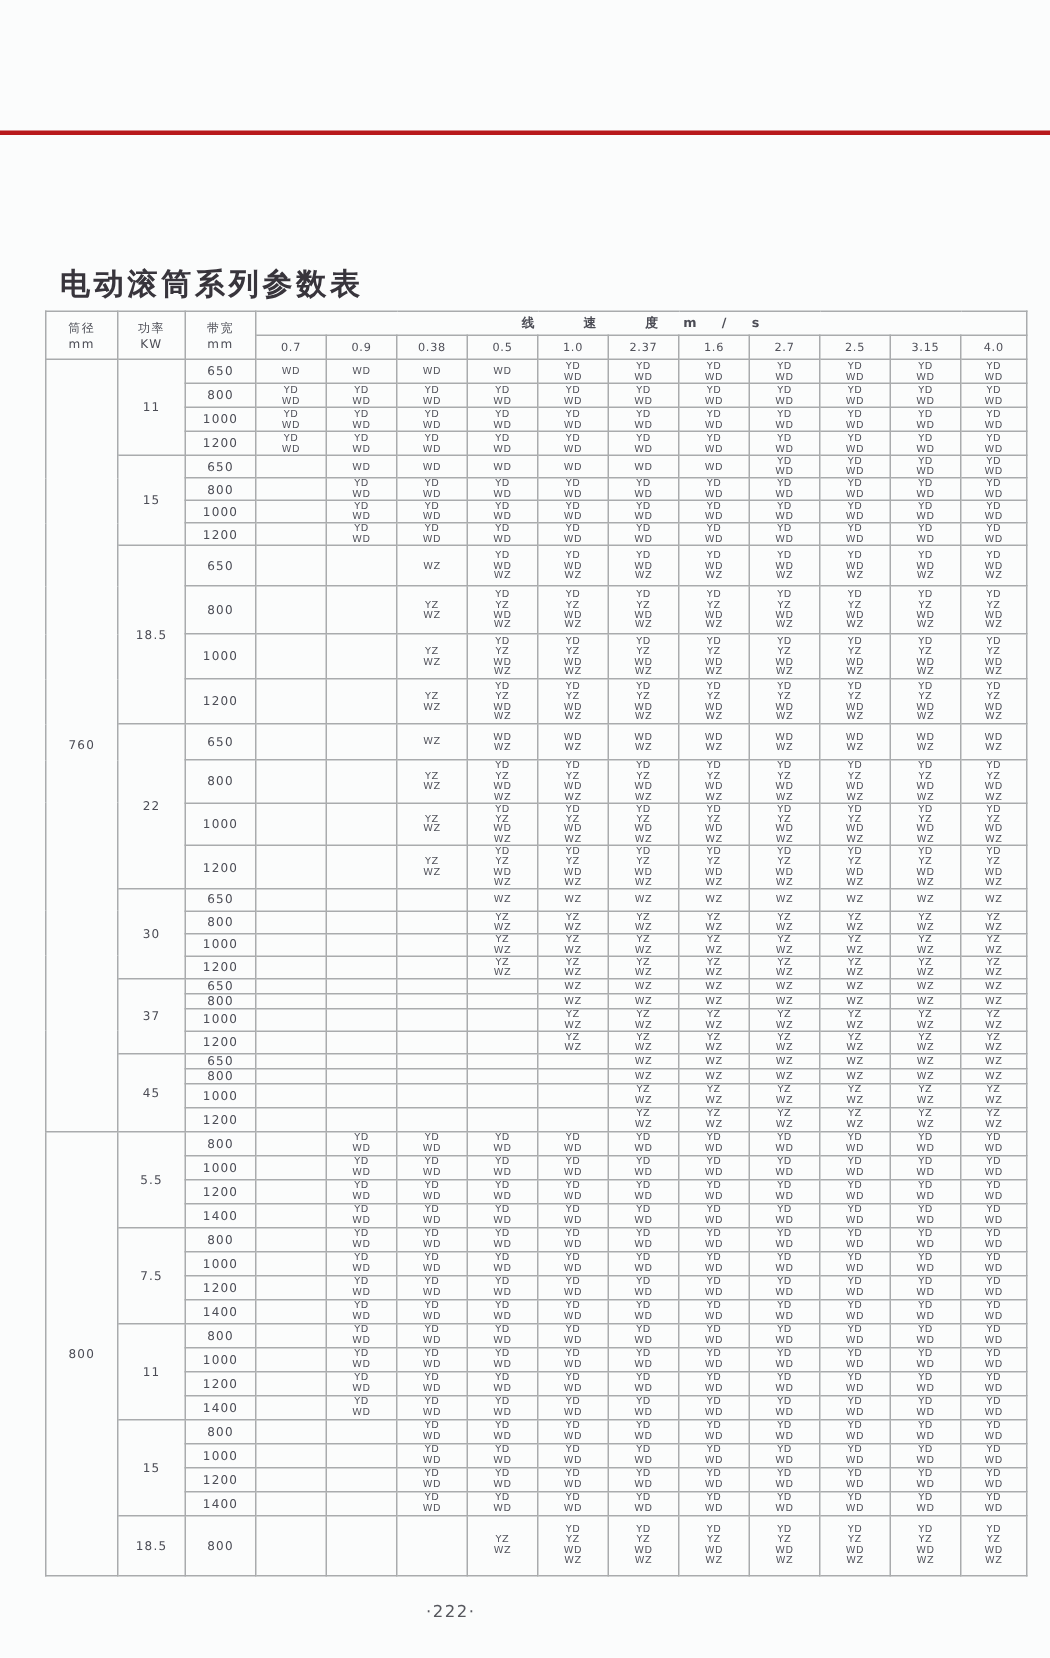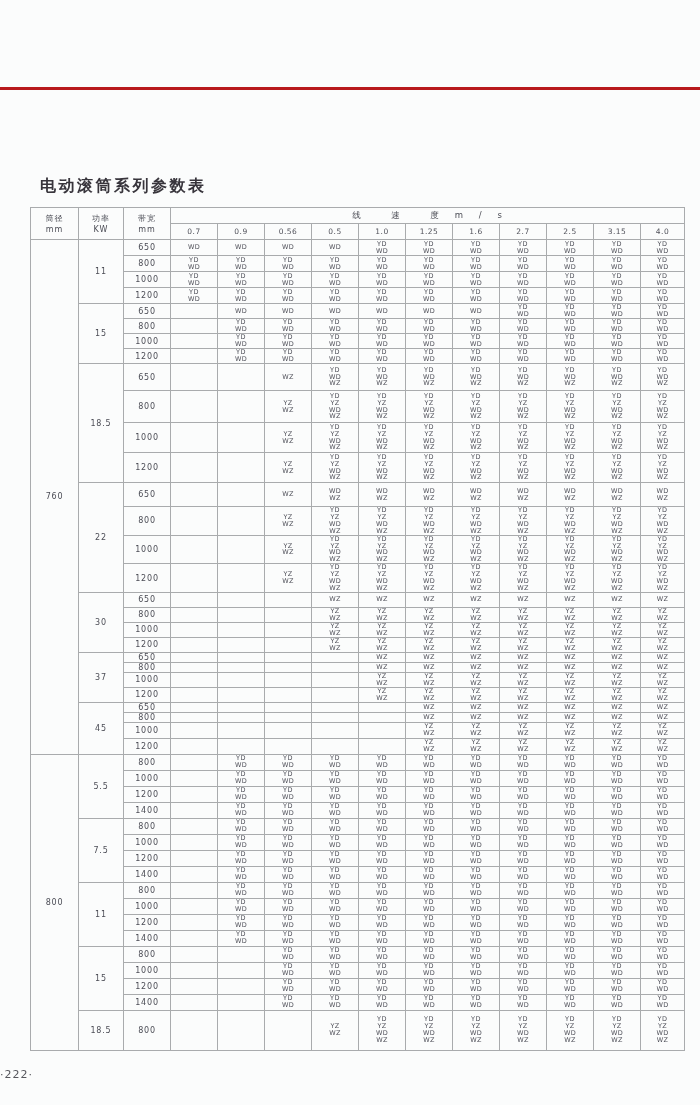--- a/index.html
+++ b/index.html
@@ -1,34 +1,34 @@
 <!DOCTYPE html>
 <html><head>
 <meta charset="utf-8">
 <style>
   html,body{margin:0;padding:0;}
   body{font-family:"DejaVu Sans", sans-serif;}
   #page{position:relative;width:700px;height:1105px;background:#fbfcfc;overflow:hidden;}
   #red-rule{position:absolute;left:0;top:87px;width:700px;height:3px;background:#b8191c;}
-  #title{position:absolute;left:40px;top:176px;font-size:16px;font-weight:bold;
+  #title{position:absolute;left:40px;top:176px;font-size:20px;font-weight:bold;
          color:#38353c;letter-spacing:2.5px;}
   #param-table{position:absolute;left:30px;top:207px;border-collapse:collapse;
          table-layout:fixed;color:#50515a;}
   #param-table td{border:1px solid #a9abad;padding:0;text-align:center;vertical-align:middle;
          overflow:hidden;}
   #param-table{border:1.5px solid #74767a;}
   td.hlabel{font-size:8px;line-height:11px;letter-spacing:1px;color:#4b4c55;}
-  td.speed-title{font-size:8.5px;height:15px;letter-spacing:1px;color:#4b4c55;white-space:pre;}
+  td.speed-title{font-size:8.5px;height:15px;letter-spacing:1px;color:#4b4c55;white-space:pre;font-weight:bold;}
   td.speed-num{font-size:7.5px;height:15px;letter-spacing:.5px;}
   td.diam, td.power, td.width{font-size:8px;letter-spacing:.8px;color:#4b4c55;}
   td.cell{font-size:6.5px;letter-spacing:.4px;}
   td.cell div{line-height:6.9px;}
   tr.group-start td{border-top:1.2px solid #85868a;}
   tr.section-start td{border-top:1.6px solid #6f7075;}
-  #page-num{position:absolute;left:0;top:1068px;width:601px;text-align:left;
+  #page-num{position:absolute;left:0;top:1068px;width:601px;text-align:center;
          font-size:11px;color:#56575d;letter-spacing:1px;}
 </style>
 </head>
 <body>
 
 <div id="page">
   <div id="red-rule"></div>
   <div id="title">电动滚筒系列参数表</div>
 
   <table id="param-table">
@@ -60,24 +60,24 @@
         </td>
         <td class="hlabel" rowspan="2">
           <div>带宽</div>
           <div>mm</div>
         </td>
         <td class="speed-title" colspan="11">线        速        度    m    /    s</td>
       </tr>
       <tr id="speed-row">
           <td class="speed-num">0.7</td>
           <td class="speed-num">0.9</td>
-          <td class="speed-num">0.56</td>
+          <td class="speed-num">0.38</td>
           <td class="speed-num">0.5</td>
           <td class="speed-num">1.0</td>
-          <td class="speed-num">1.25</td>
+          <td class="speed-num">2.37</td>
           <td class="speed-num">1.6</td>
           <td class="speed-num">2.7</td>
           <td class="speed-num">2.5</td>
           <td class="speed-num">3.15</td>
           <td class="speed-num">4.0</td>
         </tr>
     </thead>
     <tbody id="table-body">
         <tr class="section-start" style="height: 16px;">
           <td class="diam" rowspan="28">760</td>

